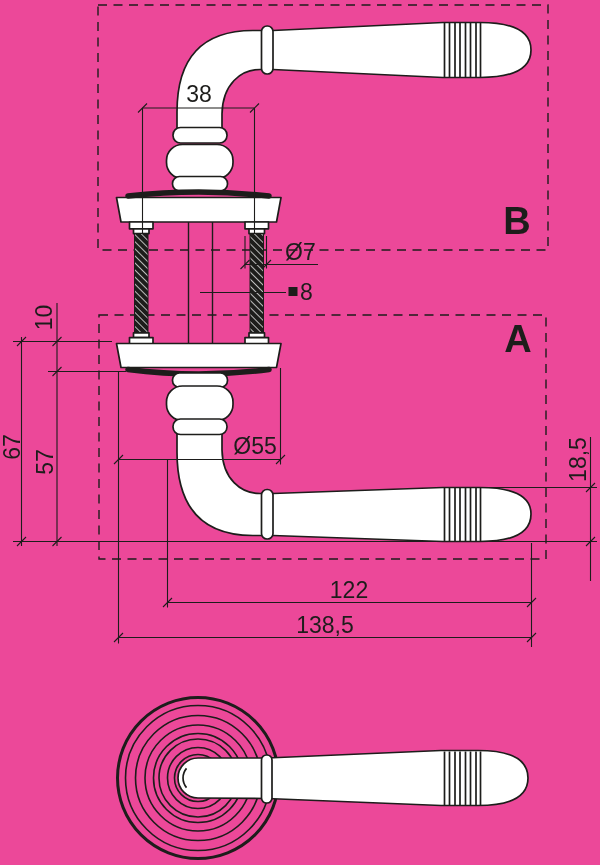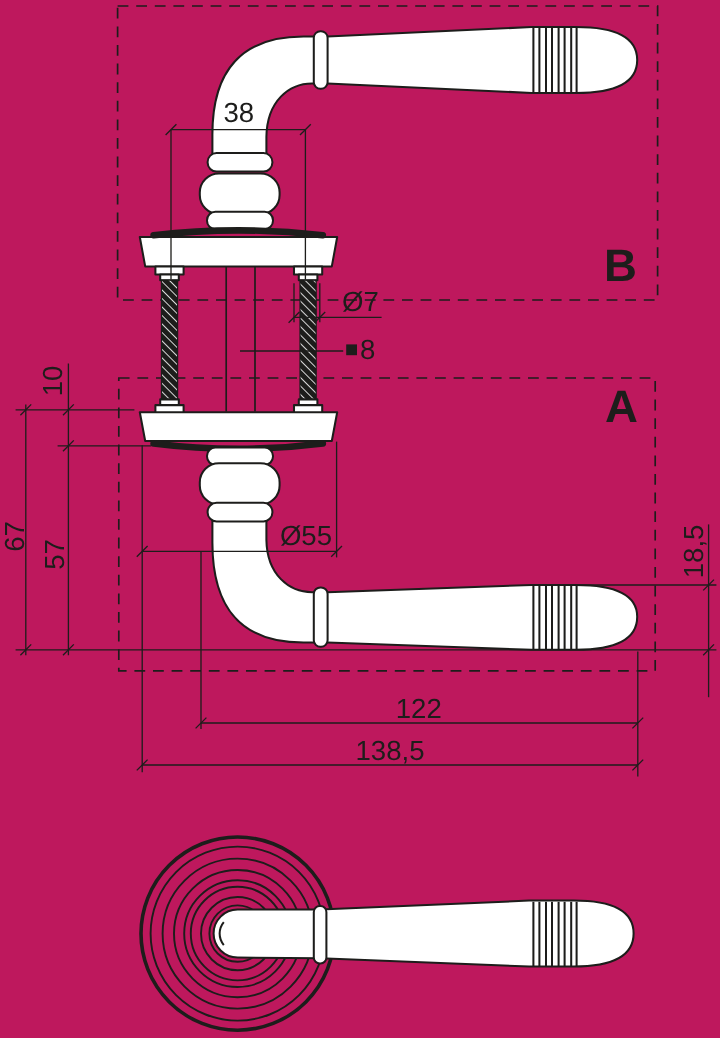--- a/index.html
+++ b/index.html
@@ -1,16 +1,16 @@
 <!DOCTYPE html>
 <html><head>
 <meta charset="utf-8">
 <style>
   html,body{margin:0;padding:0;background:#ffffff;}
-  .stage{width:600px;height:865px;background:#be185d;position:relative;overflow:hidden;}
+  .stage{width:600px;height:865px;background:#ec4899;position:relative;overflow:hidden;}
   svg{display:block;}
   .ol{fill:#ffffff;stroke:#1d1d1b;stroke-width:1.7;stroke-linejoin:round;}
   .ln{fill:none;stroke:#1d1d1b;stroke-width:1.7;}
   .thin{fill:none;stroke:#1d1d1b;stroke-width:1.4;}
   .dim{fill:none;stroke:#1d1d1b;stroke-width:1.1;}
   .dash{fill:none;stroke:#1d1d1b;stroke-width:1.4;stroke-dasharray:9 6.5;}
   .band{fill:none;stroke:#1d1d1b;stroke-width:5.5;stroke-linecap:round;}
   text{font-family:"Liberation Sans", sans-serif;fill:#1d1d1b;}
   .dim-t{font-size:23px;}
   .view-t{font-size:38px;font-weight:bold;}

